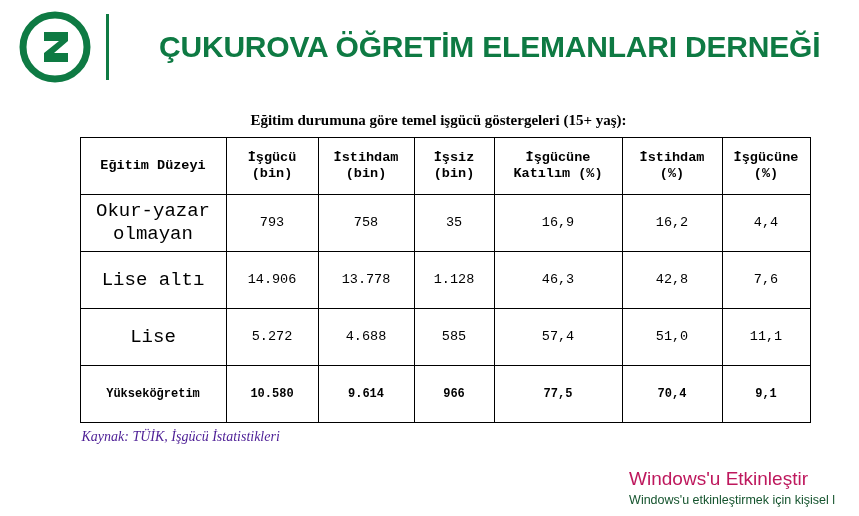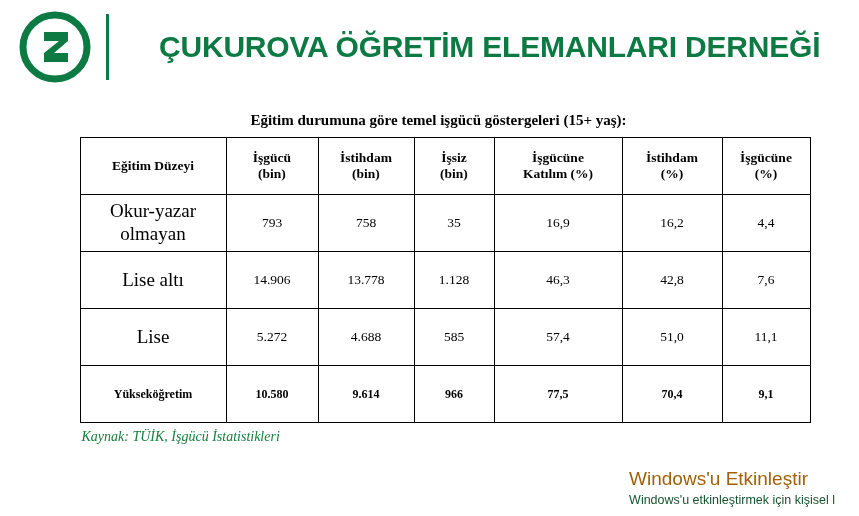--- a/index.html
+++ b/index.html
@@ -61,21 +61,21 @@
     padding-left: 18px;
   }
   .table-wrap {
     width: 700px;
     margin: 0 auto;
   }
   table.stats {
     border-collapse: collapse;
     width: 100%;
     table-layout: fixed;
-    font-family: Liberation Serif, serif;
+    font-family: Liberation Mono, monospace;
     color: #000000;
   }
   table.stats th,
   table.stats td {
     border: 1px solid #000000;
     text-align: center;
     vertical-align: middle;
     padding: 3px 2px;
   }
   table.stats thead th {
@@ -103,40 +103,40 @@
   col.c4 { width: 128px; }
   col.c5 { width: 100px; }
   col.c6 { width: 88px; }
 
   .source {
     width: 700px;
     margin: 6px auto 0 auto;
     font-family: "Liberation Serif", serif;
     font-style: italic;
     font-size: 14px;
-    color: #15803d;
+    color: #4c1d95;
     text-align: left;
     padding-left: 4px;
   }
 
   
   .watermark {
     position: absolute;
     right: 24px;
     bottom: 8px;
     text-align: left;
     color: #b9c0c4;
     font-family: "Liberation Sans", sans-serif;
     pointer-events: none;
     user-select: none;
   }
   .watermark .wm1 {
     font-size: 19px;
     line-height: 1.1;
-    color: #a16207;
+    color: #be185d;
   }
   .watermark .wm2 {
     font-size: 12.5px;
     line-height: 1.2;
     margin-top: 3px;
     color: #14532d;
   }
 </style>
 </head>
 <body>

